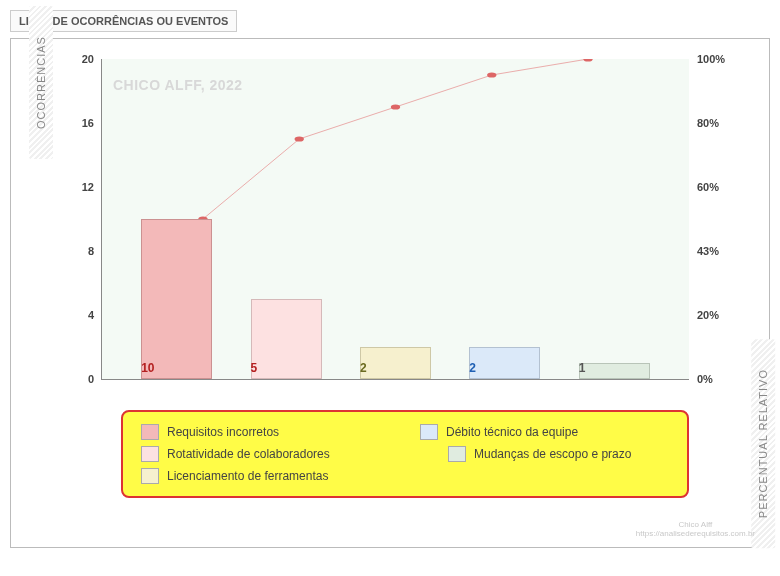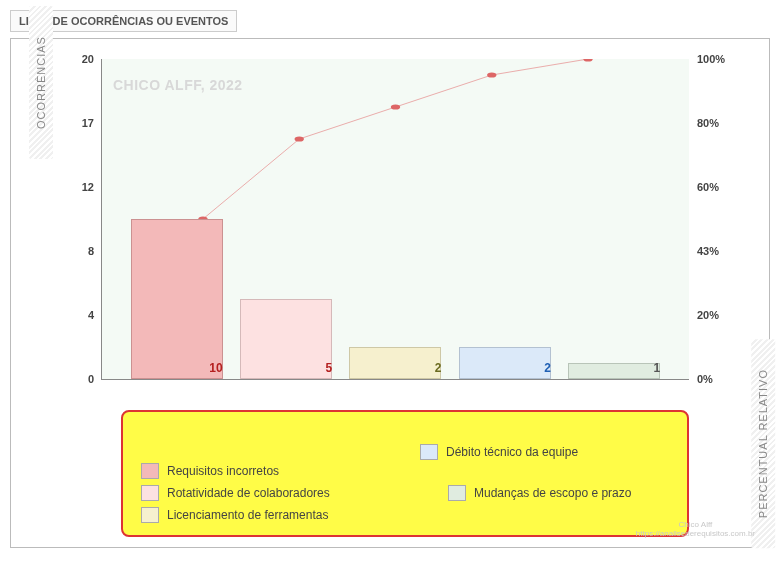--- a/index.html
+++ b/index.html
@@ -91,24 +91,24 @@
 }
 .bars {
   position: absolute;
   left: 0; right: 0; bottom: 0; top: 0;
   display: flex;
   align-items: flex-end;
   justify-content: space-around;
   padding: 0 20px;
 }
 .bar-wrap {
-  width: 92px;
+  width: 71px;
   display: flex;
   flex-direction: column;
-  align-items: flex-end;
+  align-items: flex-start;
   position: relative;
 }
 .bar {
   width: 100%;
   box-sizing: border-box;
 }
 .bar-label {
   position: absolute;
   bottom: 4px;
   font-size: 12px;
@@ -194,32 +194,32 @@
         </div>
         <div class="bar-wrap">
           <div class="bar" style="height: 16px; background: rgb(224, 236, 224); border: 1px solid rgb(184, 196, 184);"></div>
           <div class="bar-label" style="color: rgb(85, 85, 85);">1</div>
         </div>
       </div>
   <div class="ytick-left" style="bottom: 0%;">0</div>
       <div class="ytick-left" style="bottom: 20%;">4</div>
       <div class="ytick-left" style="bottom: 40%;">8</div>
       <div class="ytick-left" style="bottom: 60%;">12</div>
-      <div class="ytick-left" style="bottom: 80%;">17</div>
+      <div class="ytick-left" style="bottom: 80%;">16</div>
       <div class="ytick-left" style="bottom: 100%;">20</div>
       <div class="ytick-right" style="bottom: 0%;">0%</div>
       <div class="ytick-right" style="bottom: 20%;">20%</div>
       <div class="ytick-right" style="bottom: 40%;">43%</div>
       <div class="ytick-right" style="bottom: 60%;">60%</div>
       <div class="ytick-right" style="bottom: 80%;">80%</div>
       <div class="ytick-right" style="bottom: 100%;">100%</div>
     </div>
 
   <div class="legend">
-      <div class="legend-item" style="grid-column: 1; margin-top: 39px;">
+      <div class="legend-item" style="grid-column: 1;">
         <span class="swatch" style="background: rgb(243, 185, 185);"></span>
         <span>Requisitos incorretos</span>
       </div>
       <div class="legend-item" style="grid-column: 2;">
         <span class="swatch" style="background: rgb(219, 233, 249);"></span>
         <span>Débito técnico da equipe</span>
       </div>
       <div class="legend-item" style="grid-column: 1;">
         <span class="swatch" style="background: rgb(253, 225, 225);"></span>
         <span>Rotatividade de colaboradores</span>

